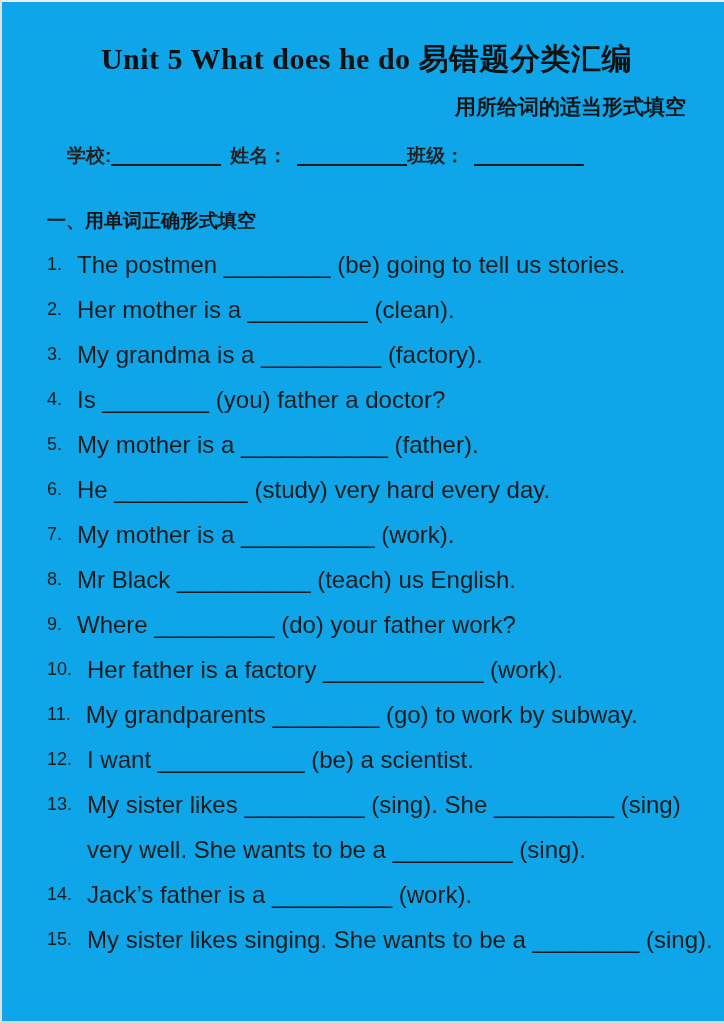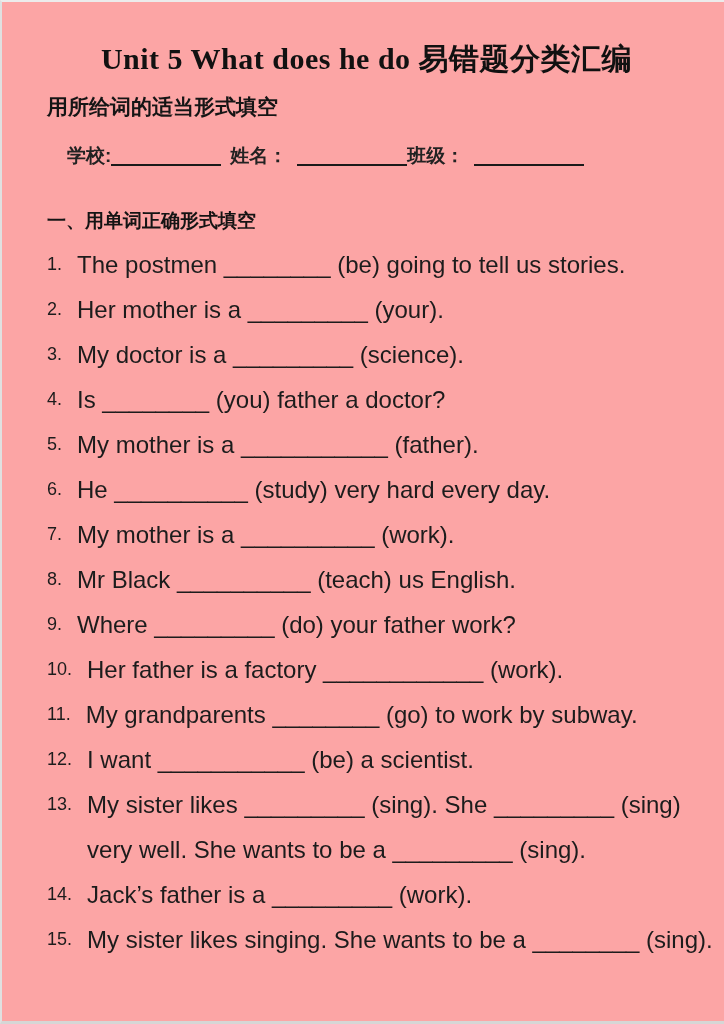--- a/index.html
+++ b/index.html
@@ -5,42 +5,42 @@
   * { box-sizing: border-box; }
   html, body {
     margin: 0;
     padding: 0;
     background: #ffffff;
   }
   .page {
     position: relative;
     width: 724px;
     height: 1024px;
-    background: #fca5a5;
+    background: #0ea5e9;
     color: #1c1c1c;
     font-family: "Liberation Sans", "DejaVu Sans", sans-serif;
     border-top: 2px solid #ececec;
     border-left: 2px solid #e0e0e0;
     border-bottom: 3px solid #d6d6d6;
     padding: 38px 38px 0 45px;
     overflow: hidden;
   }
   .title {
     margin: 0;
     text-align: center;
     font-family: "Liberation Serif", "DejaVu Serif", serif;
     font-weight: bold;
     font-size: 30px;
     line-height: 38px;
     color: #111;
     letter-spacing: 0.5px;
   }
   .subtitle {
     margin: 16px 0 0 0;
-    text-align: left;
+    text-align: right;
     font-weight: bold;
     font-size: 21px;
     line-height: 26px;
     color: #151515;
   }
   .info-line {
     margin: 24px 0 0 20px;
     font-size: 19px;
     line-height: 24px;
     white-space: nowrap;
@@ -100,28 +100,28 @@
     <div class="q">
       <span class="qnum">1.</span>
       <div class="qtext">
         <div class="qline">The postmen ________ (be) going to tell us stories.</div>
       </div>
     </div>
 
     <div class="q">
       <span class="qnum">2.</span>
       <div class="qtext">
-        <div class="qline">Her mother is a _________ (your).</div>
+        <div class="qline">Her mother is a _________ (clean).</div>
       </div>
     </div>
 
     <div class="q">
       <span class="qnum">3.</span>
       <div class="qtext">
-        <div class="qline">My doctor is a _________ (science).</div>
+        <div class="qline">My grandma is a _________ (factory).</div>
       </div>
     </div>
 
     <div class="q">
       <span class="qnum">4.</span>
       <div class="qtext">
         <div class="qline">Is ________ (you) father a doctor?</div>
       </div>
     </div>
 

